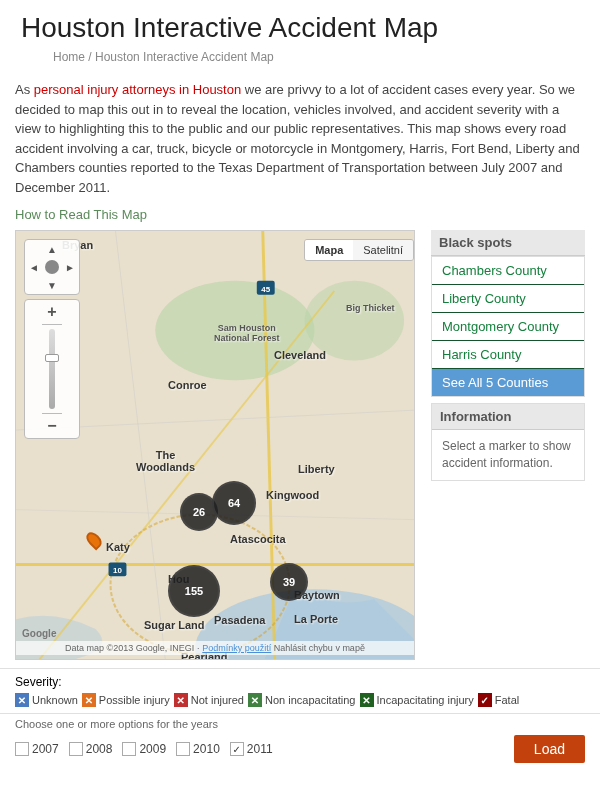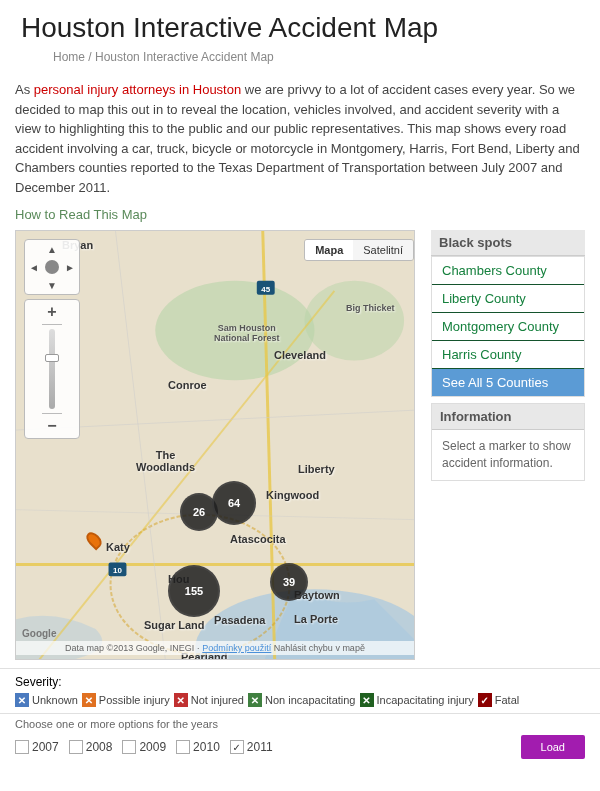--- a/index.html
+++ b/index.html
@@ -220,25 +220,25 @@
       border: 1px solid #aaa;
       background: #fff;
       cursor: pointer;
       display: flex; align-items: center; justify-content: center;
       font-size: 10px;
     }
     .year-cb.checked { background: #fff; }
     .year-cb.checked::after { content: '✓'; color: #333; font-size: 10px; }
     
     .load-btn {
-      background: #a21caf;
+      background: #c2410c;
       color: #fff;
       border: none;
       padding: 6px 20px;
-      font-size: 11px;
+      font-size: 14px;
       cursor: pointer;
       border-radius: 2px;
       margin-left: auto;
     }
     .year-row { display: flex; align-items: center; width: 100%; }
     
     
     .map-svg {
       position: absolute;
       top: 0; left: 0;

